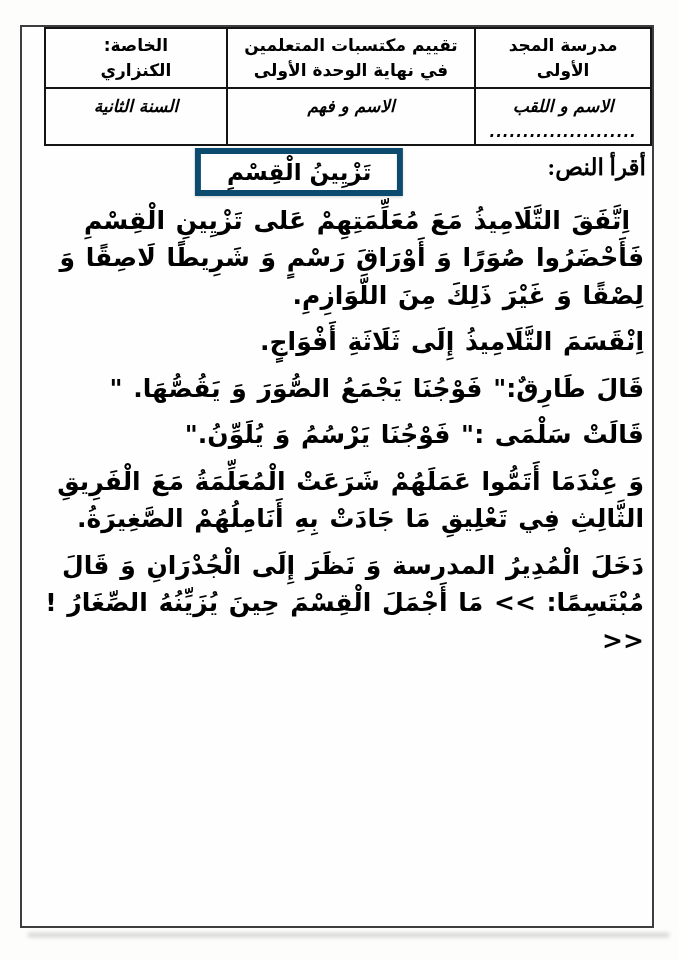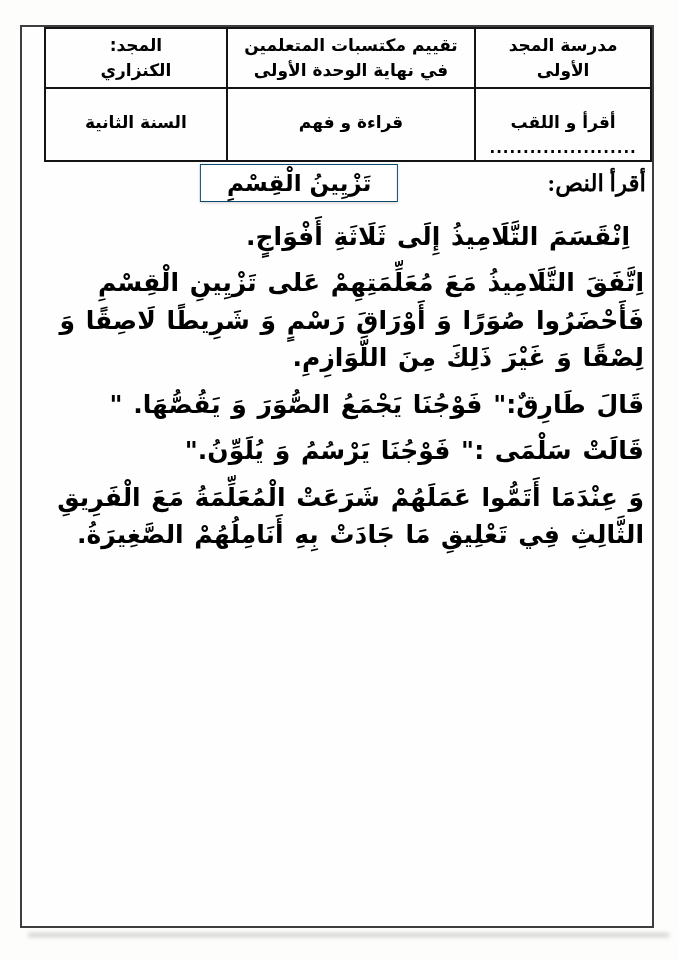--- a/index.html
+++ b/index.html
@@ -9,27 +9,27 @@
     background:rgba(0,0,0,.18);filter:blur(2px);}
   .frame{position:absolute;left:20px;top:25px;width:634px;height:903px;
     border:2px solid #3e3e3e;background:#fefefe;box-sizing:border-box;}
   
   table.htable{direction:rtl;border-collapse:collapse;table-layout:fixed;
     width:calc(100% - 22px);margin:0 0 0 auto;}
   table.htable{margin-right:0;margin-left:22px;}
   table.htable td{border:2px solid #141414;font-weight:bold;font-size:17px;
     text-align:center;vertical-align:middle;padding:3px 4px;line-height:1.45;}
   tr.r1 td{height:52px;}
-  tr.r2 td{height:44px;vertical-align:top;padding-top:21px;}
+  tr.r2 td{height:44px;vertical-align:top;padding-top:5px;font-style:italic;}
   .dots{font-size:15px;letter-spacing:1px;line-height:1.2;display:block;margin-top:4px;}
   
   .read-row{position:relative;height:50px;margin-top:2px;}
   .instruction{position:absolute;right:6px;top:6px;font-size:23px;font-weight:bold;font-family:Liberation Serif, serif;}
   .title-box{position:absolute;left:44%;transform:translateX(-50%);top:0;
-    background:#fff;border:1px solid #0c4a6e;box-shadow:0 1px 3px rgba(0,0,0,.18);
+    background:#fff;border:6px solid #0c4a6e;box-shadow:0 1px 3px rgba(0,0,0,.18);
     padding:5px 26px;font-size:23px;font-weight:bold;white-space:nowrap;}
   
   .body-text{direction:rtl;padding:4px 8px 0 10px;}
   .body-text p{margin:0 0 9px 0;font-size:25px;font-weight:bold;line-height:1.5;
     text-align:right;word-spacing:2px;}
   .body-text p:nth-of-type(1),
   .body-text p:nth-of-type(7){text-indent:14px;}
 </style>
 </head>
 <body>
@@ -45,46 +45,47 @@
         </colgroup>
       <tbody>
           <tr class="r1">
         <td>
           <div>مدرسة المجد الأولى</div>
         </td>
         <td>
           <div>تقييم مكتسبات المتعلمين في نهاية الوحدة الأولى</div>
         </td>
         <td>
-          <div>المجد:</div>
+          <div>الخاصة:</div>
           <div>الكنزاري</div>
         </td>
       </tr>
       <tr class="r2">
         <td>
-          <div>أقرأ و اللقب</div>
+          <div>الاسم و اللقب</div>
           <span class="dots">......................</span>
         </td>
         <td>
-          <div>قراءة و فهم</div>
+          <div>الاسم و فهم</div>
         </td>
         <td>
           <div>السنة الثانية</div>
         </td>
       </tr>
     </tbody>
       </table>
 
     <div class="read-row">
       <span class="instruction">أقرأ النص:</span>
       <span class="title-box">تَزْيِينُ الْقِسْمِ</span>
     </div>
 
     <div class="body-text">
+      <p>اِتَّفَقَ التَّلَامِيذُ مَعَ مُعَلِّمَتِهِمْ عَلى تَزْيِينِ الْقِسْمِ فَأَحْضَرُوا صُوَرًا وَ أَوْرَاقَ رَسْمٍ وَ شَرِيطًا لَاصِقًا وَ لِصْقًا وَ غَيْرَ ذَلِكَ مِنَ اللَّوَازِمِ.</p>
       <p>اِنْقَسَمَ التَّلَامِيذُ إِلَى ثَلَاثَةِ أَفْوَاجٍ.</p>
-      <p>اِتَّفَقَ التَّلَامِيذُ مَعَ مُعَلِّمَتِهِمْ عَلى تَزْيِينِ الْقِسْمِ فَأَحْضَرُوا صُوَرًا وَ أَوْرَاقَ رَسْمٍ وَ شَرِيطًا لَاصِقًا وَ لِصْقًا وَ غَيْرَ ذَلِكَ مِنَ اللَّوَازِمِ.</p>
       <p>قَالَ طَارِقٌ:" فَوْجُنَا يَجْمَعُ الصُّوَرَ وَ يَقُصُّهَا. "</p>
       <p>قَالَتْ سَلْمَى :" فَوْجُنَا يَرْسُمُ وَ يُلَوِّنُ."</p>
       <p>وَ عِنْدَمَا أَتَمُّوا عَمَلَهُمْ شَرَعَتْ الْمُعَلِّمَةُ مَعَ الْفَرِيقِ الثَّالِثِ فِي تَعْلِيقِ مَا جَادَتْ بِهِ أَنَامِلُهُمْ الصَّغِيرَةُ.</p>
+      <p>دَخَلَ الْمُدِيرُ المدرسة وَ نَظَرَ إِلَى الْجُدْرَانِ وَ قَالَ مُبْتَسِمًا: &gt;&gt; مَا أَجْمَلَ الْقِسْمَ حِينَ يُزَيِّنُهُ الصِّغَارُ ! &lt;&lt;</p>
     </div>
 
   </div>
 </div>
 
 </body></html>

